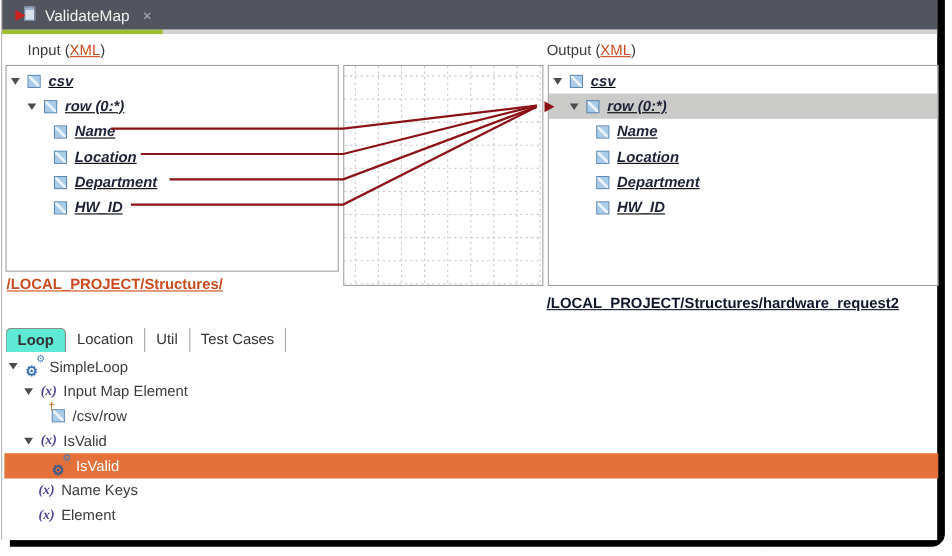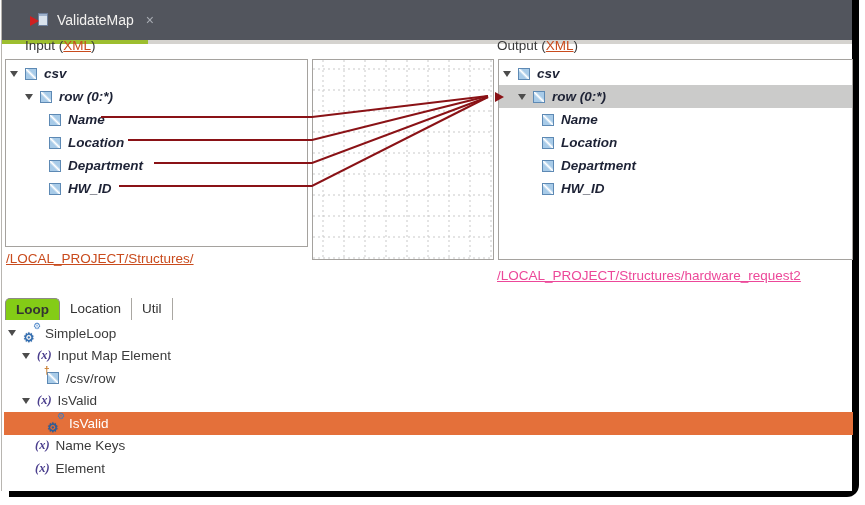--- a/index.html
+++ b/index.html
@@ -7,21 +7,21 @@
     font-family:"Liberation Sans", sans-serif; }
   #stage { position:relative; width:865px; height:505px; }
 
   
   .win-shadow { position:absolute; left:9px; top:0; width:850px; height:497px;
     background:#000; border-radius:0 0 12px 0; }
   .window { position:absolute; left:1px; top:0; width:851px; height:491px;
     background:#fff; border-left:1px solid #b8b5b0; }
 
   
-  .tabbar { height:40px; background:#52555d; display:flex; align-items:center;padding-left:16px; }
+  .tabbar { height:27px; background:#52555d; display:flex; align-items:center; }
   .doc-tab { display:flex; align-items:center; height:100%; padding:0 10px 0 12px; }
   .maptab-icon { position:relative; width:18px; height:15px; margin-right:9px; }
   .maptab-icon .page { position:absolute; right:0; top:0; width:10px; height:13px;
     background:#d9e2ec; border:1px solid #6d7f9c;
     box-shadow:inset 0 2px 0 #9fb2cc; }
   .maptab-icon .arrow { position:absolute; left:0; top:3px; width:0; height:0;
     border-top:5px solid transparent; border-bottom:5px solid transparent;
     border-left:9px solid #cf2020; }
   .tab-title { color:#f2f1ef; font-size:14px; }
   .tab-close { color:#a9adb4; font-size:14px; margin-left:12px; cursor:default; }
@@ -32,51 +32,51 @@
   
   .panel-label { position:absolute; top:38px; font-size:13.5px; color:#3a3a3a; }
   .link { color:#c94b1d; text-decoration:underline; cursor:pointer; }
 
   
   .pane { position:absolute; top:59px; background:#fff; border:1px solid #a5a29e; }
   .input-pane  { left:3px;  width:303px; height:188px; }
   .grid-pane   { left:310px; width:182px; height:201px; }
   .output-pane { left:496px; width:355px; height:201px; }
 
-  .tree { padding-top:2px; }
+  .tree { padding-top:2px;text-decoration:underline; }
   .trow { height:23px; display:flex; align-items:center; white-space:nowrap; }
   .trow.b { font-weight:bold; font-style:italic; font-size:13.5px; color:#1d2235; }
   .lv0 { padding-left:4px; } .lv1 { padding-left:19px; } .lv2 { padding-left:43px;text-align:center; }
   .exp { width:0; height:0; border-left:4.5px solid transparent;
     border-right:4.5px solid transparent; border-top:6px solid #4c4c4c;
     margin-right:7px; flex:none; }
   .el-icon { width:12px; height:12px; border:1px solid #5d89b4; flex:none;
     background:linear-gradient(45deg,#a8cbe8 36%,#ffffff 50%,#a8cbe8 64%);
     margin-right:7px; }
   .sel-gray { background:#cbcbca; }
   .out-arrow { position:absolute; left:-4px; width:0; height:0;
     border-top:5.5px solid transparent; border-bottom:5.5px solid transparent;
     border-left:9px solid #8a1216; }
   .output-pane .trow { position:relative; }
 
   
-  .path-link { position:absolute; font-size:13.5px; line-height:17px; cursor:pointer; }
+  .path-link { position:absolute; font-size:13.5px; line-height:17px; cursor:pointer;font-weight:bold; }
   .path-left { left:4px; top:250px; width:300px; }
   .path-right { left:495px; top:267px; }
 
   
   #overlay { position:absolute; left:0; top:0; z-index:6; pointer-events:none; }
   #gridsvg { position:absolute; left:0; top:0; }
 
   
   .btabs { position:absolute; left:3px; top:298px; display:flex; align-items:stretch;
     font-size:13.5px; color:#333; height:22px; }
   .btab { padding:2px 10px 3px; display:flex; align-items:center; }
   .btab.active { border:1px solid #8c8a85; border-bottom:none;
-    border-radius:5px 5px 0 0; font-weight:bold; background:#84cc16; }
+    border-radius:5px 5px 0 0; font-weight:bold; background:#5eead4; }
   .btab.plain { border-right:1px solid #aaa7a2; }
 
   
   .btree { position:absolute; left:2px; top:322px; width:849px; font-size:13.5px;
     color:#3b3b3b; }
   .btree .trow { height:22.5px; }
   .blv0 { padding-left:4px; } .blv1 { padding-left:18px; }
   .blv1n { padding-left:31px; } .blv2 { padding-left:43px; }
   .fx-icon { font-style:italic; font-weight:bold; color:#4b3f8e; font-size:12.5px;
     font-family:"Liberation Serif", serif; margin-right:6px; flex:none; }
@@ -201,33 +201,36 @@
         <div class="trow b lv2">
           <span class="el-icon"></span>
           <span>HW_ID</span>
         </div>
       </div>
     </div>
 
     <div class="path-link path-left link" style="color: rgb(201, 75, 29);">
       <div>/LOCAL_PROJECT/Structures/</div>
     </div>
-    <div class="path-link path-right link" style="color: #ec4899;">
+    <div class="path-link path-right link" style="color: #0f172a;">
       <span>/LOCAL_PROJECT/Structures/hardware_request2</span>
     </div>
 
     <div class="btabs">
       <div class="btab active">
         <span>Loop</span>
       </div>
       <div class="btab plain">
         <span>Location</span>
       </div>
       <div class="btab plain">
         <span>Util</span>
+      </div>
+      <div class="btab plain">
+        <span>Test Cases</span>
       </div>
     </div>
 
     <div class="btree">
       <div class="trow blv0">
         <span class="exp"></span>
         <span class="gears">
             <span class="g1">⚙</span>
             <span class="g2">⚙</span>
           </span>

